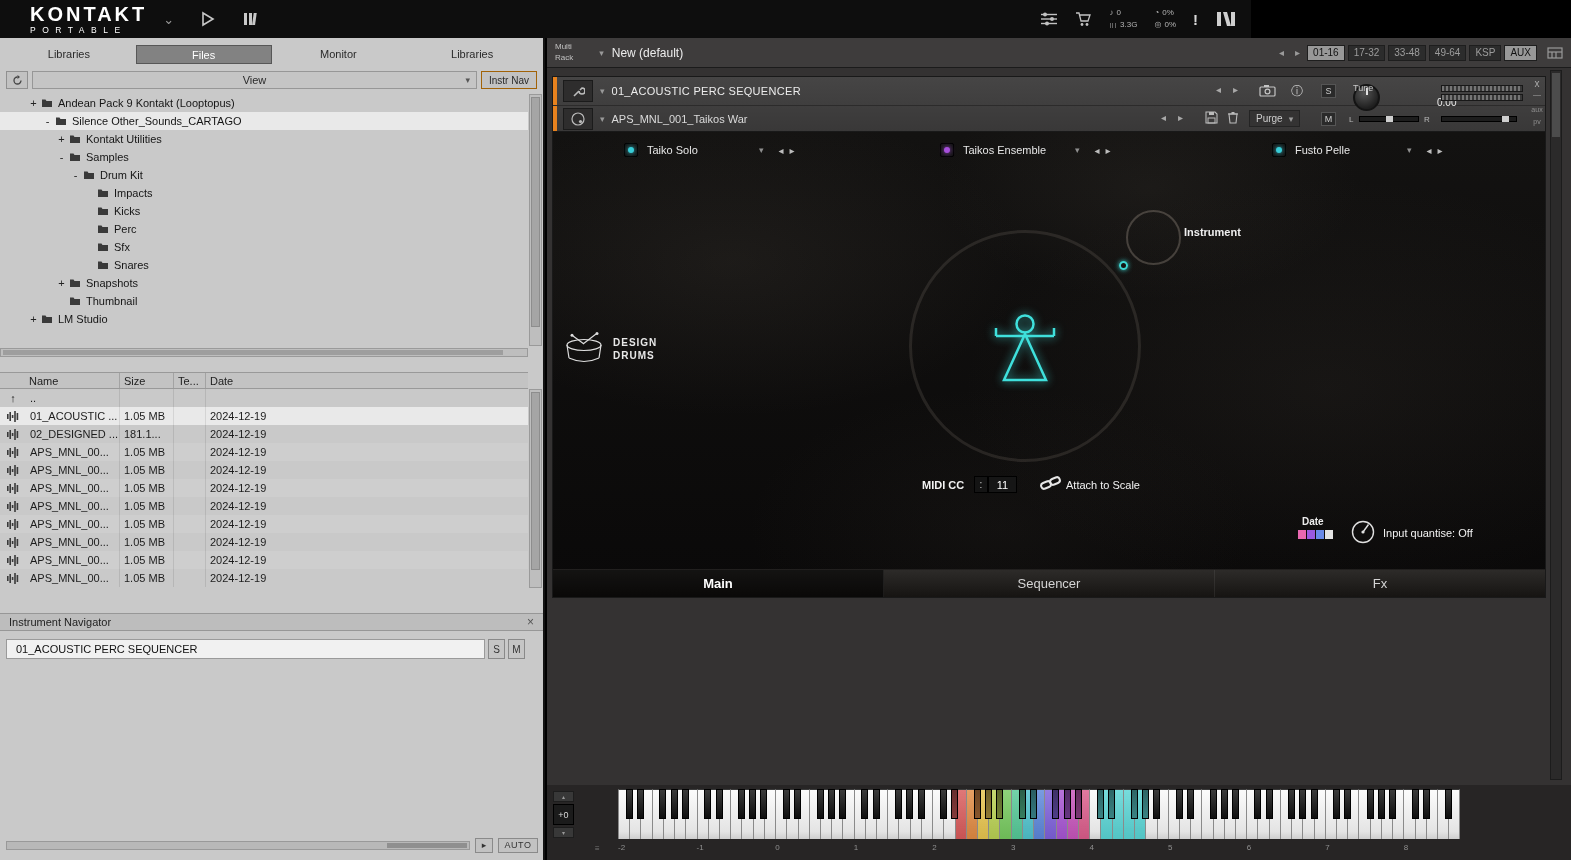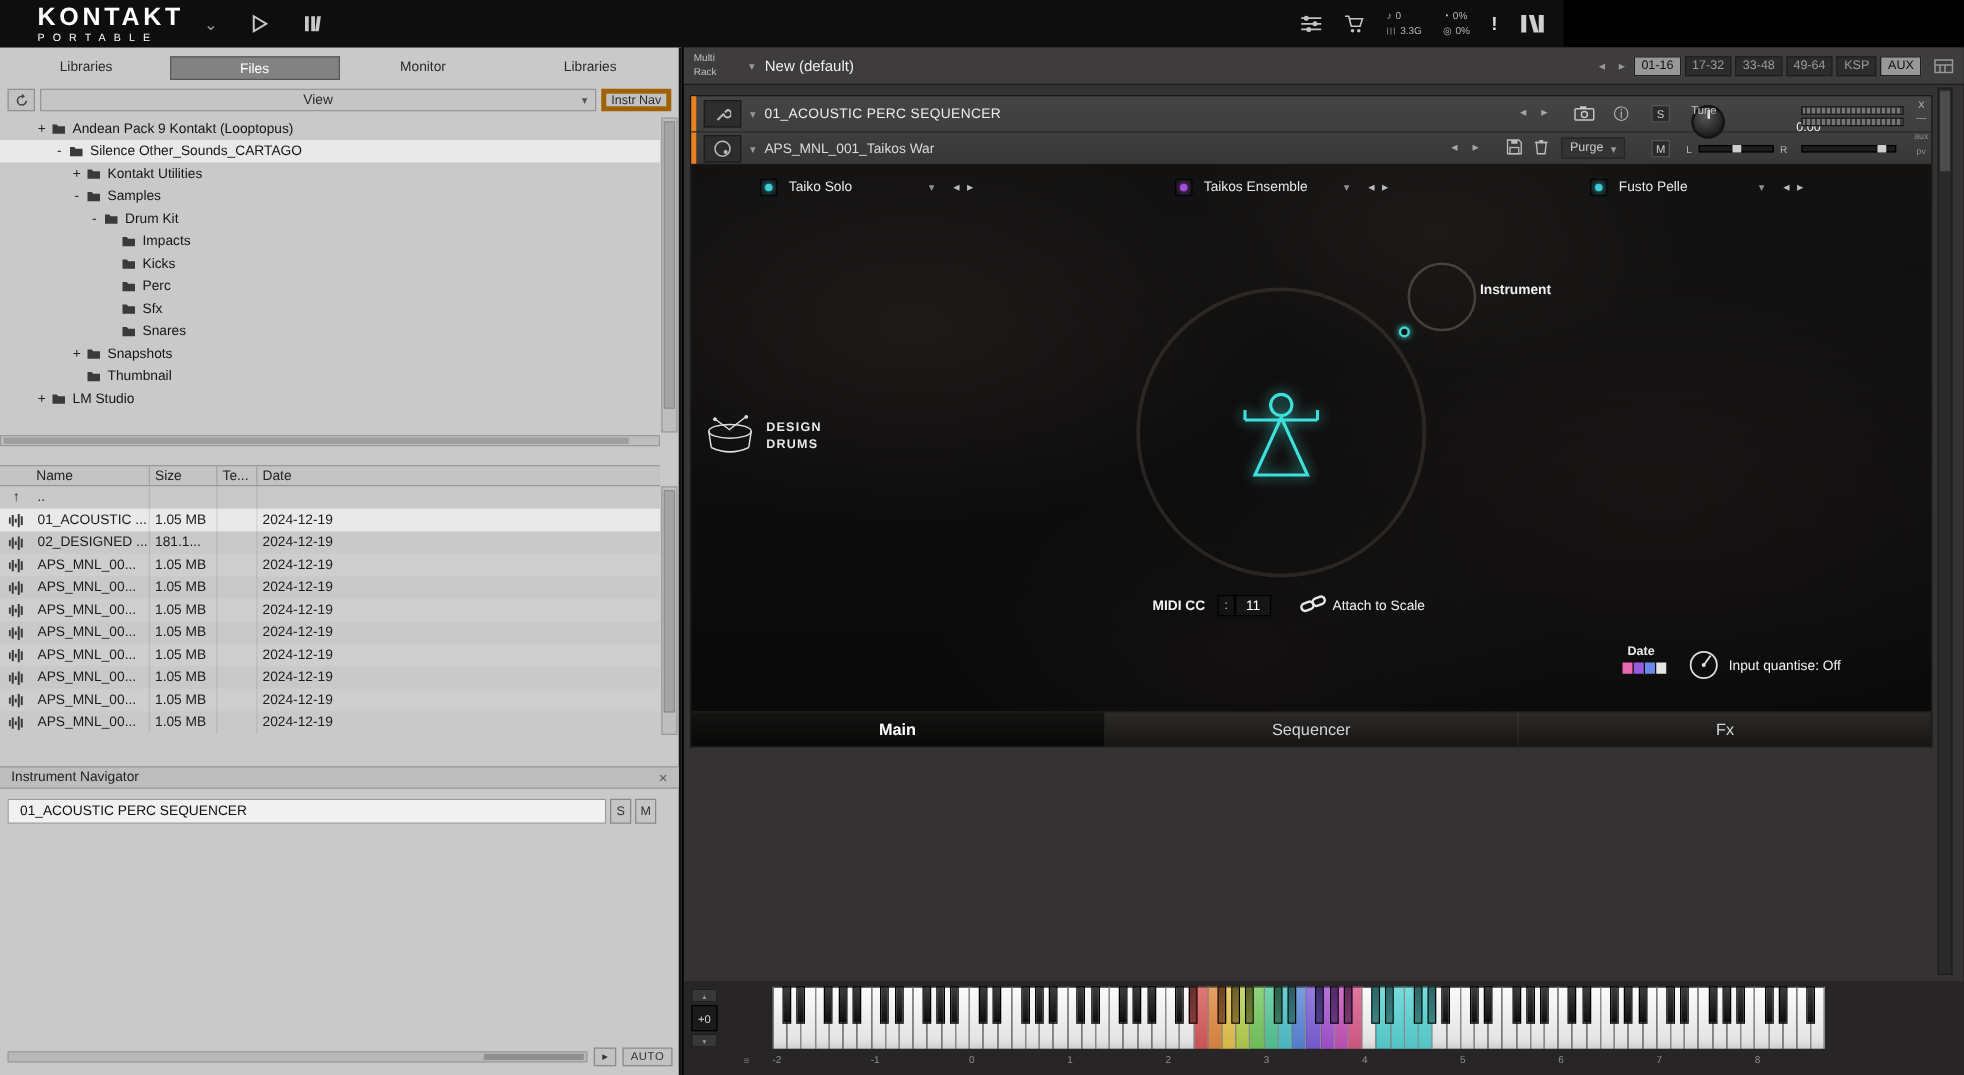--- a/index.html
+++ b/index.html
@@ -21,21 +21,21 @@
 
 
 .browser{position:absolute;top:38px;left:0;width:545px;height:822px;background:#c9c9c9;border-right:2px solid #131313;}
 .btabs{position:absolute;top:7px;left:2px;right:4px;height:19px;display:flex;}
 .btab{flex:1;text-align:center;font-size:11px;color:#2a2a2a;line-height:19px;}
 .btab.active{background:#828282;color:#fff;border:1px solid #575757;}
 .viewrow{position:absolute;top:33px;left:6px;right:6px;height:18px;display:flex;gap:4px;}
 .refresh-btn{width:22px;height:18px;border:1px solid #909090;background:#c2c2c2;display:flex;align-items:center;justify-content:center;}
 .view-dd{flex:1;border:1px solid #979797;background:#c5c5c5;font-size:11px;color:#2a2a2a;display:flex;align-items:center;justify-content:center;position:relative;}
 .view-dd .dd-arrow{position:absolute;right:6px;color:#555;font-size:9px;}
-.instrnav-btn{width:56px;border:4px solid #a16207;background:#c2c2c2;font-size:10px;color:#2a2a2a;display:flex;align-items:center;justify-content:center;}
+.instrnav-btn{width:56px;border:1px solid #a16207;background:#c2c2c2;font-size:10px;color:#2a2a2a;display:flex;align-items:center;justify-content:center;}
 .tree{position:absolute;top:56px;left:0;width:528px;height:252px;overflow:hidden;}
 .tree-row{height:18px;display:flex;align-items:center;font-size:11px;color:#151515;}
 .tree-row.selected{background:#e9e9e9;}
 .tree-exp{width:11px;text-align:center;font-size:11px;color:#222;}
 .tree-ico{margin:0 5px 0 2px;display:flex;}
 .vscroll{position:absolute;width:13px;background:#bebebe;border:1px solid #9a9a9a;}
 .vscroll .thumb{position:absolute;left:1px;right:1px;background:#a5a5a5;border:1px solid #8d8d8d;}
 .hscroll{position:absolute;height:9px;background:#bebebe;border:1px solid #9a9a9a;}
 .hscroll .thumb{position:absolute;top:1px;bottom:1px;background:#9e9e9e;}
 .ftable-head{position:absolute;top:334px;left:0;width:528px;height:17px;background:#c3c3c3;border-top:1px solid #999;border-bottom:1px solid #999;display:grid;grid-template-columns:120px 54px 32px auto;font-size:11px;color:#222;}
@@ -97,21 +97,21 @@
 .purge-dd{position:absolute;left:696px;top:33px;height:17px;display:flex;align-items:center;gap:6px;padding:0 6px;background:#343333;border:1px solid #242424;font-size:10px;color:#ccc;}
 
 .inst-ui{position:relative;height:466px;border:1px solid #191919;border-top:none;overflow:hidden;
 background:
  radial-gradient(420px 220px at 18% 28%, rgba(95,87,78,0.16), transparent 70%),
  radial-gradient(520px 300px at 78% 55%, rgba(88,80,72,0.13), transparent 70%),
  radial-gradient(360px 200px at 45% 85%, rgba(76,70,63,0.11), transparent 70%),
  radial-gradient(300px 160px at 60% 12%, rgba(98,90,80,0.13), transparent 70%),
  linear-gradient(#131211,#0a0909);}
 .slot{position:absolute;top:9px;display:flex;align-items:center;height:18px;}
-.slot1{left:55px;}.slot2{left:387px;}.slot3{left:719px;}
+.slot1{left:71px;}.slot2{left:387px;}.slot3{left:719px;}
 .slot-dotbox{width:14px;height:14px;background:#141414;border:1px solid #000;border-radius:2px;display:flex;align-items:center;justify-content:center;}
 .slot-dot{width:6px;height:6px;border-radius:50%;}
 .slot-name{margin-left:9px;font-size:11px;color:#e6e6e6;width:112px;}
 .slot-dd{color:#8f8f8f;font-size:9px;margin-right:12px;}
 .slot-arrow{color:#bdbdbd;font-size:10px;padding:0 3px;}
 .bigring{position:absolute;left:356px;top:98px;width:232px;height:232px;border-radius:50%;border:3px solid rgba(128,118,108,0.22);}
 .figure{position:absolute;left:441px;top:182px;filter:drop-shadow(0 0 5px rgba(64,222,218,0.85));}
 .tight-ring{position:absolute;left:573px;top:78px;width:55px;height:55px;border-radius:50%;border:2px solid rgba(170,158,146,0.32);}
 .tight-dot{position:absolute;left:566px;top:129px;width:9px;height:9px;border-radius:50%;border:2px solid #3fd8d4;box-shadow:0 0 5px #3fd8d4;}
 .tight-label{position:absolute;left:631px;top:94px;font-size:11px;font-weight:bold;color:#efefef;}

